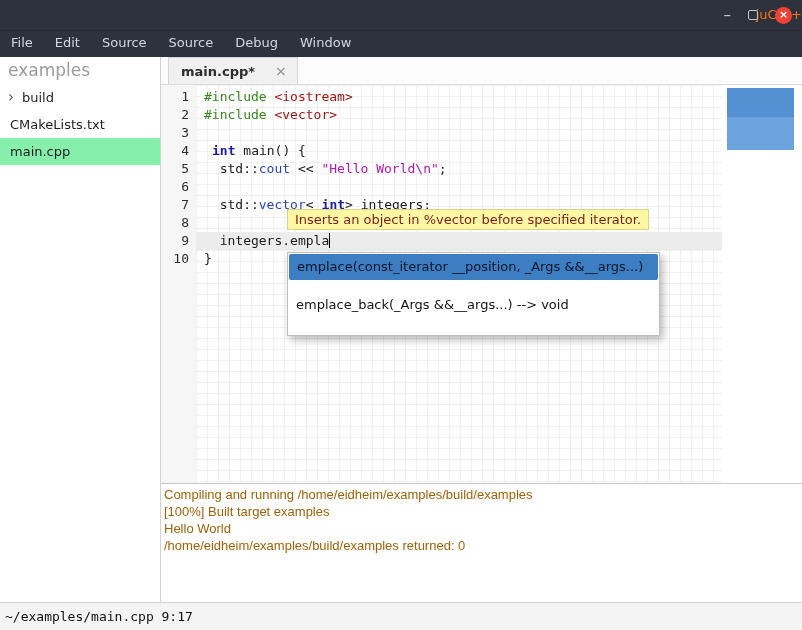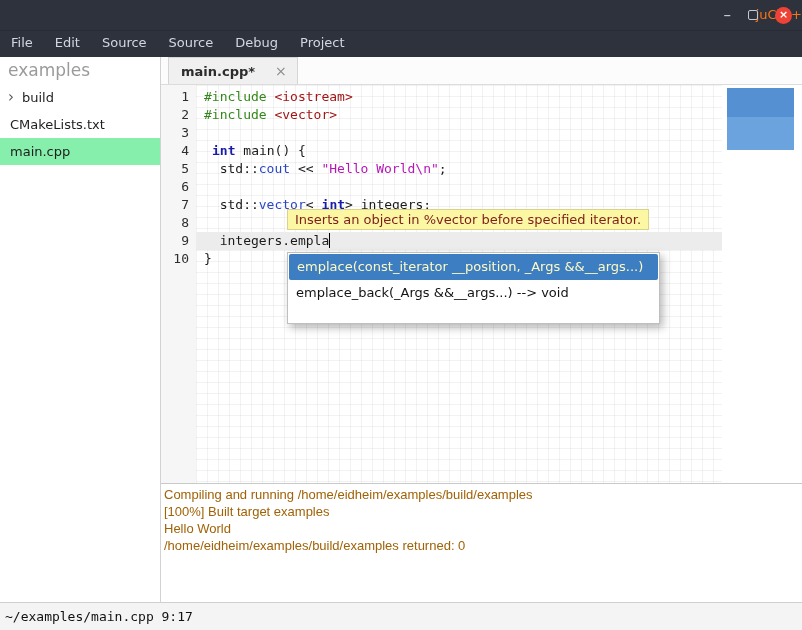--- a/index.html
+++ b/index.html
@@ -111,21 +111,21 @@
   .completion-popup {
     position:absolute; left:126px; top:167px; width:373px; z-index:6;
     background:#fff; border:1px solid #bfbfbf; padding-bottom:17px;
     box-shadow:3px 4px 8px rgba(0,0,0,0.28);
   }
   .comp-item {
     height:26px; line-height:26px; padding:0 8px; font-size:13px; color:#141414;
     white-space:nowrap; overflow:hidden;
   }
   .comp-item.selected {
-    background:#3d7dc2; color:#fef9c3; border-radius:2px; margin:1px 1px 0 1px;
+    background:#3d7dc2; color:#0f172a; border-radius:2px; margin:1px 1px 12px 1px;
   }
   
   .h-divider { position:absolute; top:426px; left:0; right:0; height:1px; background:#c9c9c9; }
   .console {
     position:absolute; top:427px; left:0; right:0; bottom:0; background:#fff;
     padding:2px 0 0 3px;
   }
   .console-line {
     height:17px; line-height:17px; white-space:pre;
     font-family:Liberation Sans, sans-serif; font-size:13px; color:#a16207;
@@ -151,21 +151,21 @@
       <span class="btn-close"><span>×</span></span>
     </div>
   </div>
 
   <div class="menubar">
     <span class="menu-item">File</span>
     <span class="menu-item">Edit</span>
     <span class="menu-item">Source</span>
     <span class="menu-item">Source</span>
     <span class="menu-item">Debug</span>
-    <span class="menu-item">Project</span>
+    <span class="menu-item">Window</span>
   </div>
 
   <div class="sidebar">
     <div class="sidebar-header">examples</div>
     <div class="tree-item folder">
       <span class="chevron">›</span>
       <span class="tree-label">build</span>
     </div>
     <div class="tree-item file">
       <span class="tree-label">CMakeLists.txt</span>

